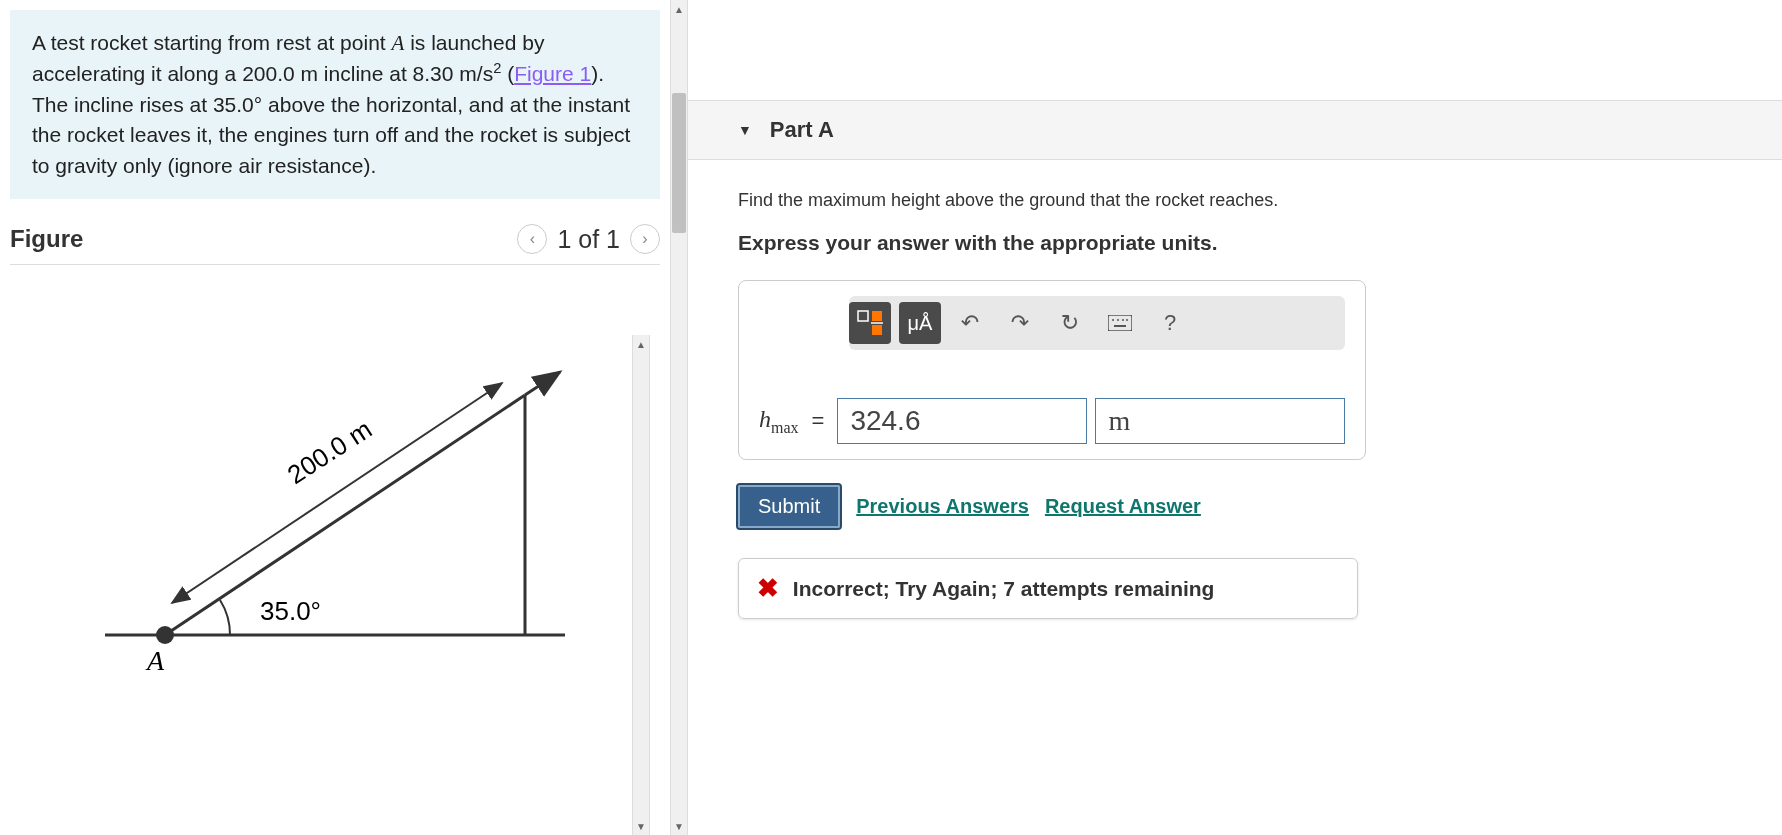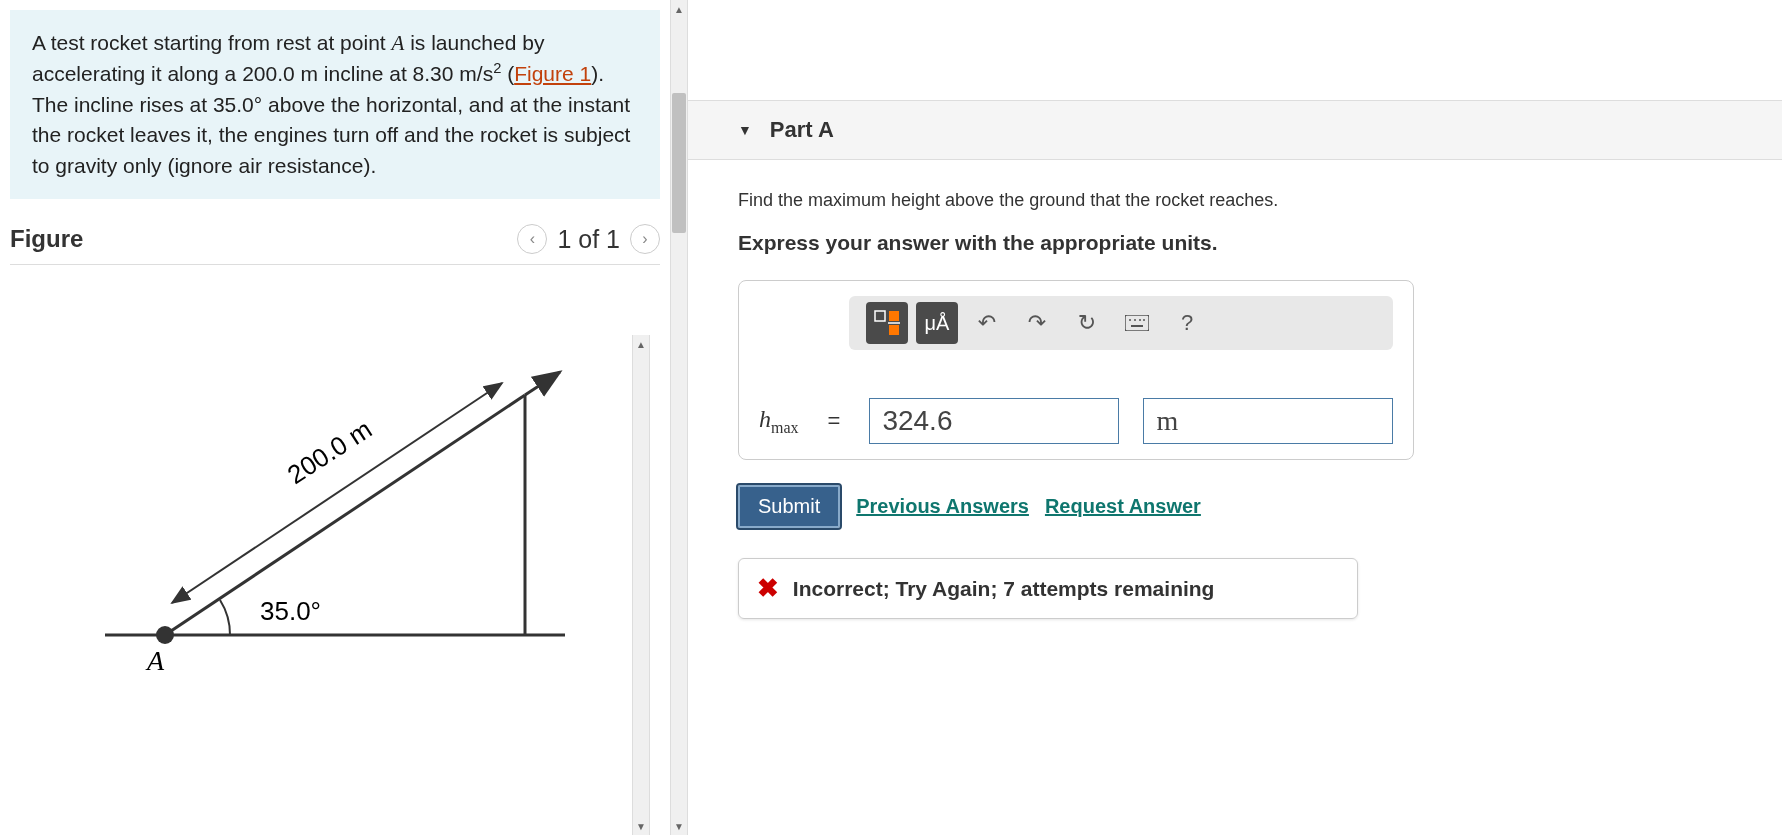--- a/index.html
+++ b/index.html
@@ -47,21 +47,21 @@
     .scrollbar.figure { height: 500px; position: absolute; right: 20px; top: 335px; }
     .scrollbar.figure .arrow-up { color: #666; }
     .problem-box {
       background: #e8f4f8;
       padding: 18px 22px;
       font-size: 21px;
       line-height: 1.45;
       color: #222;
       margin-bottom: 25px;
     }
-    .problem-box a { color: #c2410c; text-decoration: underline; }
+    .problem-box a { color: #8b5cf6; text-decoration: underline; }
     .figure-header {
       display: flex;
       justify-content: space-between;
       align-items: center;
       padding-bottom: 10px;
       border-bottom: 1px solid #ddd;
       margin-bottom: 10px;
       gap: 20px;
     }
     .figure-title {
@@ -104,42 +104,42 @@
       border-radius: 8px;
       padding: 15px 20px;
       display: inline-block;
       min-width: 620px;
     }
     .toolbar {
       display: flex;
       align-items: center;
       gap: 8px;
       background: #e8e8e8;
-      padding: 6px 17px;
+      padding: 6px 0;
       border-radius: 6px;
       margin-bottom: 25px;
       margin-left: 90px;
       text-align: center;
     }
     .tool-btn {
       width: 42px; height: 42px;
       display: flex; align-items: center; justify-content: center;
       border-radius: 4px;
       cursor: pointer;
       font-size: 22px;
       color: #555;
     }
     .tool-btn.dark {
       background: #4a4a4a;
       color: #fff;
     }
     .answer-row {
       display: flex;
       align-items: center;
-      gap: 24px;
+      gap: 8px;
       margin-top: 48px;
     }
     .var-label {
       font-family: 'Times New Roman', serif;
       font-style: italic;
       font-size: 24px;
     }
     .var-sub { font-size: 16px; font-style: normal; }
     .eq-sign { font-size: 22px; margin: 0 5px; }
     .answer-input, .unit-input {

